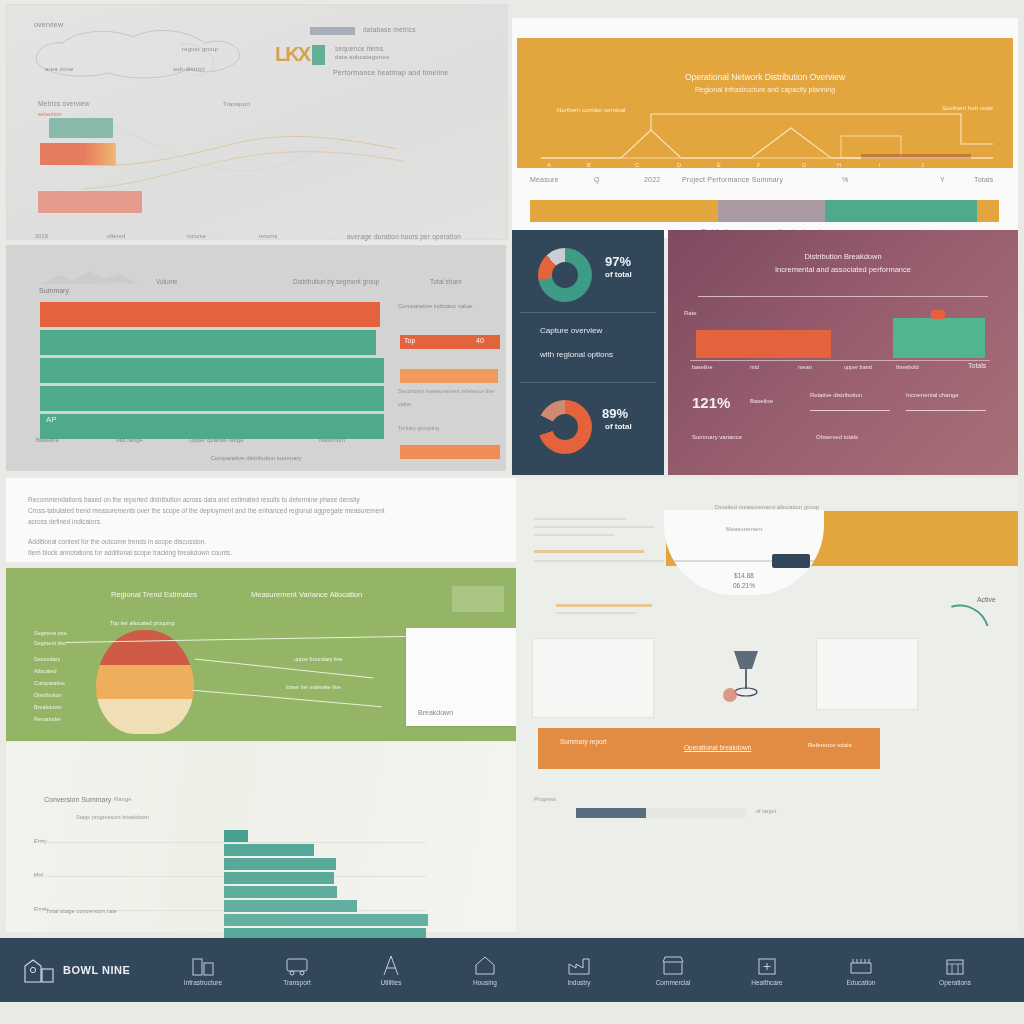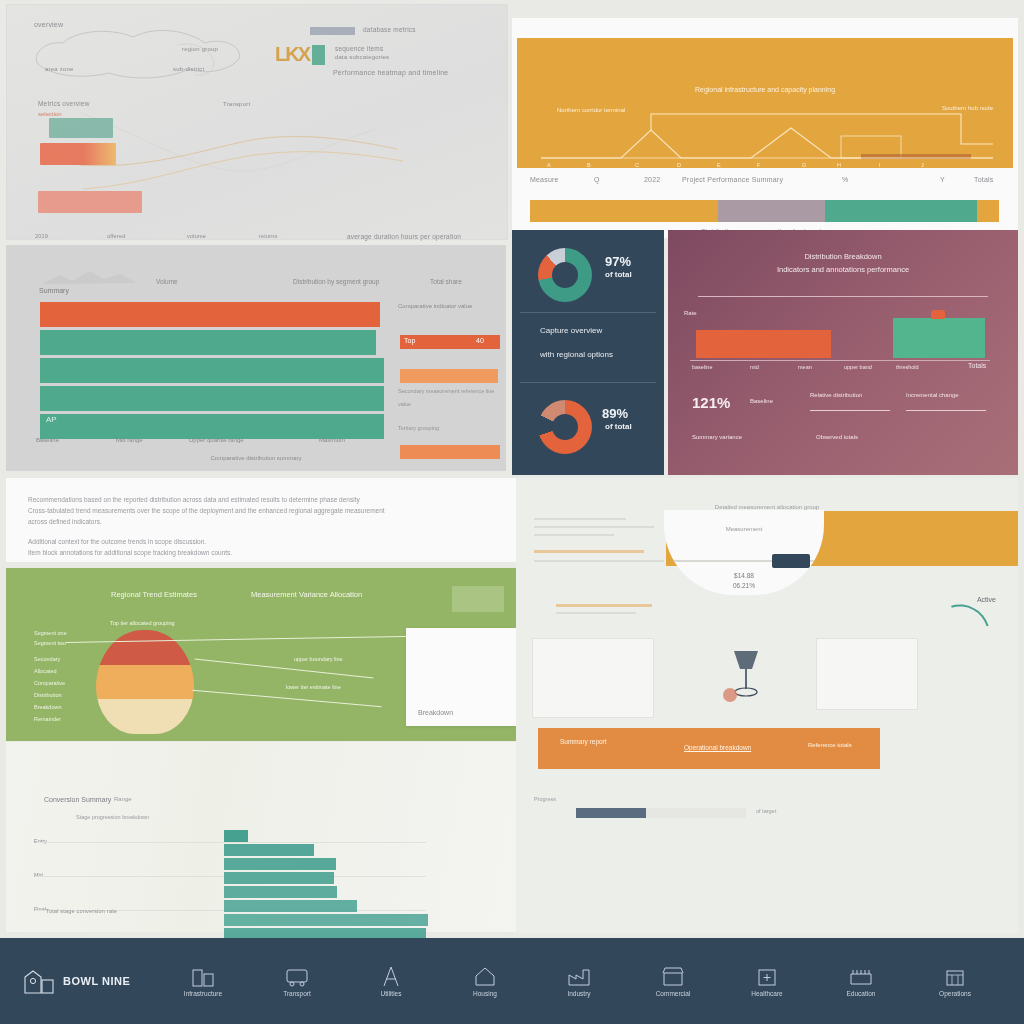--- a/index.html
+++ b/index.html
@@ -217,21 +217,21 @@
   #p8 .pbar{position:absolute;left:60px;top:330px;width:170px;height:10px;background:#e6e6e2;}
   #p8 .pfill{position:absolute;left:60px;top:330px;width:70px;height:10px;background:#5a6d80;}
   #p8 .plab{position:absolute;left:18px;top:318px;font-size:5.5px;color:#9a9aa0;}
   #p8 .plab2{position:absolute;left:240px;top:330px;font-size:5.5px;color:#9a9aa0;}
 
   
   #p8 .ghost{position:absolute;height:2px;background:#dcdcd6;}
   #p8 .ghosto{position:absolute;height:3px;background:#e9c79a;}
 
   
-  #footer{position:absolute;left:0;top:938px;width:1024px;height:86px;background:#33475a;}
+  #footer{position:absolute;left:0;top:938px;width:1024px;height:64px;background:#33475a;}
   #footer .wrap{display:flex;align-items:center;height:100%;padding:0 22px;box-sizing:border-box;}
   #footer .brand{display:flex;align-items:center;gap:7px;width:164px;}
   #footer .bmark{width:34px;height:30px;}
   #footer .bname{color:#e9eef4;font-size:11px;font-weight:bold;letter-spacing:.5px;}
   #footer .items{display:flex;flex:1;justify-content:space-between;align-items:flex-start;}
   #footer .fitem{display:flex;flex-direction:column;align-items:center;gap:3px;width:94px;}
   #footer .ficon{width:26px;height:22px;}
   #footer .flabel{color:#c9d3de;font-size:6.5px;text-align:center;line-height:8px;}
 
   svg{display:block;overflow:visible;}
@@ -276,20 +276,21 @@
     <div class="chipB"></div>
     <div class="chipB-t1 txt blur">sequence items</div>
     <div class="chipB-t2 txt blur">data subcategories</div>
     <div class="sub txt blur">Performance heatmap and timeline</div>
 
     <div class="clockcap txt blur">average duration hours per operation</div>
   </div>
 
   <div id="p2">
     <div class="band">
+      <div class="bt1 blur">Operational Network Distribution Overview</div>
       <div class="bt2 blur">Regional infrastructure and capacity planning</div>
       <div class="bnoteL blur">Northern corridor terminal</div>
       <div class="bnoteR blur">Southern hub node</div>
       <svg class="skyline blur" viewBox="0 0 452 58">
         <path d="M0,44 L80,44 L110,16 L140,44 L210,44 L250,14 L290,44 L452,44" fill="none" stroke="#fbe6c2" stroke-width="1.1"></path>
         <path d="M110,16 L110,0 L420,0 L420,30 L452,30" fill="none" stroke="#fbe6c2" stroke-width="1.1"></path>
         <rect x="300" y="22" width="60" height="22" fill="none" stroke="#fbe6c2" stroke-width=".8"></rect>
         <rect x="320" y="40" width="110" height="5" fill="#b2602f" opacity=".6"></rect>
         <path d="M0,44 L452,44" stroke="#fbe6c2" stroke-width=".8"></path>
       </svg>
@@ -366,21 +367,21 @@
     <div class="mid2 blur">with regional options</div>
 
     <div class="donut d2"></div>
     <div class="d2h"></div>
     <div class="pct pct2 blur">89%</div>
     <div class="pct pct2b blur" style="font-size:8px">of total</div>
   </div>
 
   <div id="p5">
     <div class="t1 blur">Distribution Breakdown</div>
-    <div class="t2 blur">Indicators and annotations performance</div>
+    <div class="t2 blur">Incremental and associated performance</div>
     <div class="axis"></div>
     <div class="ylab blur">Rate</div>
     <div class="mbar mb1"></div>
     <div class="mbar mb2"></div>
     <div class="mtip"></div>
     <div class="maxis"></div>
     <div class="mlab blur" style="left:24px;top:134px">baseline</div>
     <div class="mlab blur" style="left:82px;top:134px">mid</div>
     <div class="mlab blur" style="left:130px;top:134px">mean</div>
     <div class="mlab blur" style="left:176px;top:134px">upper band</div>

